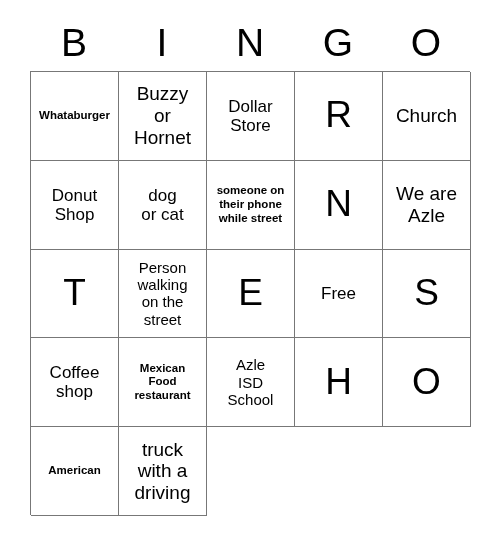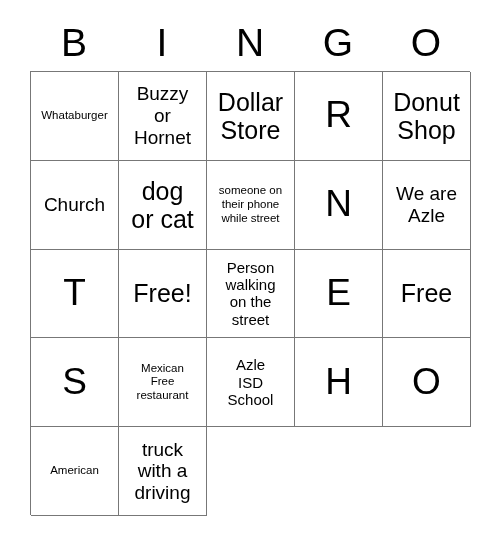--- a/index.html
+++ b/index.html
@@ -75,24 +75,24 @@
   .cell-text {
     display: block;
     width: 100%;
     line-height: 1.08;
     white-space: pre-line;
     word-break: normal;
   }
 
   
   .size-xl  .cell-text { font-size: 37px; line-height: 1.05; }
-  .size-lg  .cell-text { font-size: 25px; line-height: 1.12; }
+  .size-lg  .cell-text { font-size: 17px; line-height: 1.12; }
   .size-md  .cell-text { font-size: 19px; line-height: 1.14; }
   .size-sm  .cell-text { font-size: 15px; line-height: 1.16; text-align: center; }
-  .size-xs  .cell-text { font-size: 11.5px; line-height: 1.2; }
+  .size-xs  .cell-text { font-size: 11.5px; line-height: 1.2; font-weight: bold; }
 </style>
 </head>
 <body>
 
 <div id="bingo-card">
 
   <div id="bingo-header">
     <div class="header-letter">B</div>
     <div class="header-letter">I</div>
     <div class="header-letter">N</div>
@@ -110,27 +110,27 @@
 or
 Hornet</span>
       </div>
     <div class="bingo-cell size-lg">
         <span class="cell-text">Dollar
 Store</span>
       </div>
     <div class="bingo-cell size-xl">
         <span class="cell-text">R</span>
       </div>
+    <div class="bingo-cell size-md">
+        <span class="cell-text">Church</span>
+      </div>
+
     <div class="bingo-cell size-lg">
         <span class="cell-text">Donut
 Shop</span>
-      </div>
-
-    <div class="bingo-cell size-md">
-        <span class="cell-text">Church</span>
       </div>
     <div class="bingo-cell size-lg">
         <span class="cell-text">dog
 or cat</span>
       </div>
     <div class="bingo-cell size-xs">
         <span class="cell-text">someone on
 their phone
 while street</span>
       </div>
@@ -138,42 +138,43 @@
         <span class="cell-text">N</span>
       </div>
 
     <div class="bingo-cell size-md">
         <span class="cell-text">We are
 Azle</span>
       </div>
     <div class="bingo-cell size-xl">
         <span class="cell-text">T</span>
       </div>
-    <div class="bingo-cell size-lg">
-        <span class="cell-text">Free!</span>
-      </div>
     <div class="bingo-cell size-sm">
         <span class="cell-text">Person
 walking
 on the
 street</span>
       </div>
 
     <div class="bingo-cell size-xl">
         <span class="cell-text">E</span>
       </div>
     <div class="bingo-cell size-lg">
         <span class="cell-text">Free</span>
       </div>
     <div class="bingo-cell size-xl">
         <span class="cell-text">S</span>
       </div>
+    <div class="bingo-cell size-lg">
+        <span class="cell-text">Coffee
+shop</span>
+      </div>
     <div class="bingo-cell size-xs">
         <span class="cell-text">Mexican
-Free
+Food
 restaurant</span>
       </div>
 
     <div class="bingo-cell size-sm">
         <span class="cell-text">Azle
 ISD
 School</span>
       </div>
     <div class="bingo-cell size-xl">
         <span class="cell-text">H</span>

